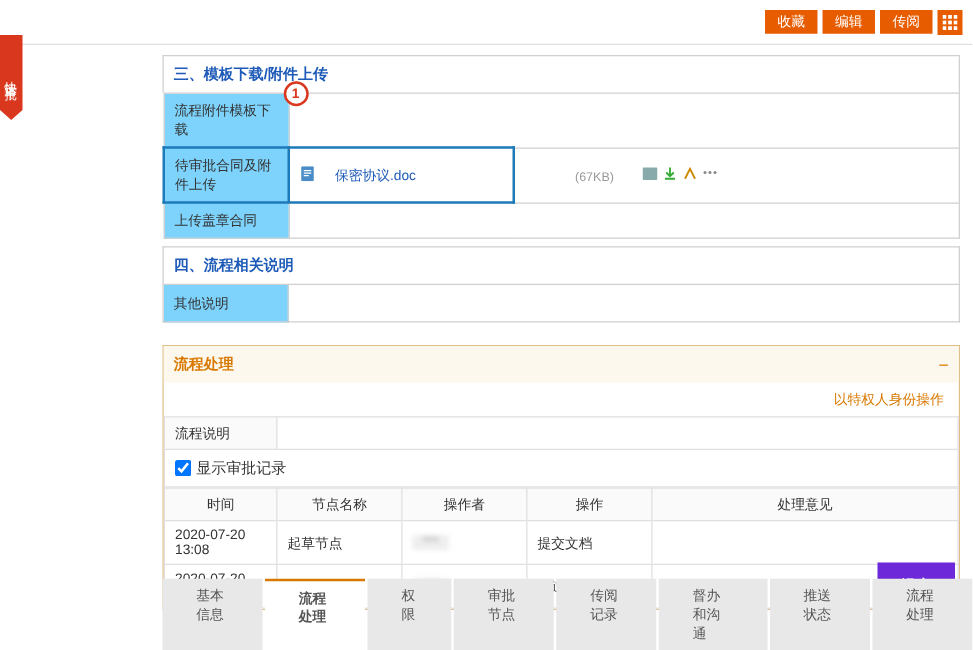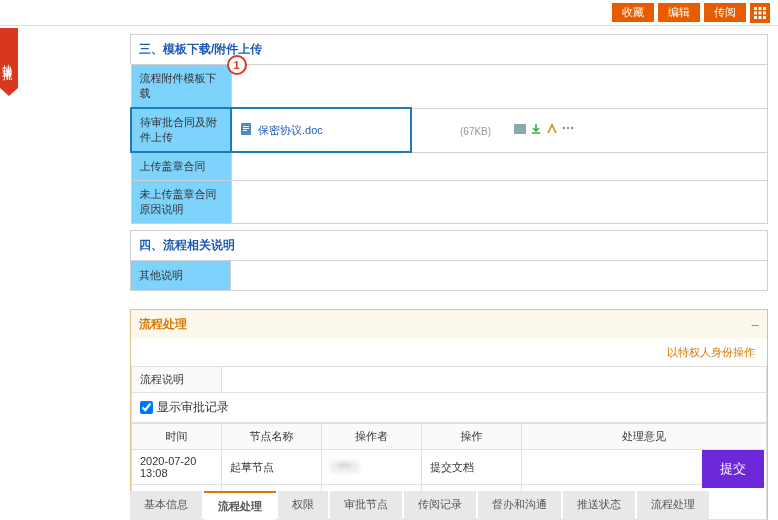--- a/index.html
+++ b/index.html
@@ -1,35 +1,35 @@
 <!DOCTYPE html>
 <html><head>
   <meta charset="utf-8">
   <style>
     * { margin: 0; padding: 0; box-sizing: border-box; }
     body { font-family: "Microsoft YaHei", Arial, sans-serif; font-size: 12px; color: #333; background: #fff; width: 778px; height: 520px; overflow: hidden; position: relative; }
     
-    .top-toolbar { height: 26px; background: #fff; border-bottom: 1px solid #e0e0e0; display: flex; justify-content: flex-end; align-items: center; padding-right: 8px; gap: 4px; }
+    .top-toolbar { height: 36px; background: #fff; border-bottom: 1px solid #e0e0e0; display: flex; justify-content: flex-end; align-items: center; padding-right: 8px; gap: 4px; }
     .top-btn { background: #e85c00; color: #fff; padding: 2px 10px; font-size: 11px; border: none; cursor: pointer; }
     .top-icon-btn { width: 20px; height: 20px; background: #e85c00; display: flex; align-items: center; justify-content: center; color: #fff; }
     
     .quick-bookmark { position: absolute; left: 0; top: 28px; width: 18px; height: 60px; background: #d9381e; color: #fff; font-size: 10px; writing-mode: vertical-lr; text-align: center; padding-top: 4px; letter-spacing: 2px; }
     .quick-bookmark::after { content: ''; position: absolute; bottom: -8px; left: 0; border-left: 9px solid transparent; border-right: 9px solid transparent; border-top: 8px solid #d9381e; }
     
     .main-content { margin-left: 130px; margin-right: 10px; padding-top: 8px; }
     
     .section-title { color: #1e5bb8; font-weight: bold; font-size: 12px; padding: 6px 8px; border: 1px solid #d0d0d0; border-bottom: none; }
     
     .form-table { width: 100%; border-collapse: collapse; }
     .form-table td { border: 1px solid #d0d0d0; padding: 6px 8px; font-size: 11px; vertical-align: middle; }
     .form-table .label-cell { width: 100px; background: #7dd3fc; }
     .form-table .highlight-label { border: 2px solid #1e7bb8; }
     .form-table .highlight-value { border: 2px solid #1e7bb8; }
     
-    .file-link { color: #1e5bb8; text-decoration: none; display: inline-flex; align-items: center; gap: 6px; }
+    .file-link { color: #1e5bb8; text-decoration: none; display: inline-flex; align-items: center; gap: 16px; }
     .file-size { color: #999; font-size: 10px; margin-left: 40px; }
     .file-icons { display: inline-flex; gap: 4px; margin-left: 20px; align-items: center; }
     .small-icon { width: 12px; height: 12px; display: inline-block; }
     
     .circle-badge { position: absolute; width: 20px; height: 20px; border: 2px solid #d9381e; border-radius: 50%; color: #d9381e; font-weight: bold; display: flex; align-items: center; justify-content: center; font-size: 11px; background: #fff; }
     
     .process-section { margin-top: 18px; border: 1px solid #e0c088; }
     .process-header { display: flex; justify-content: space-between; align-items: center; padding: 6px 8px; background: #fdf8ed; }
     .process-title { color: #d97800; font-weight: bold; font-size: 12px; }
     .collapse-icon { color: #d97800; font-size: 14px; cursor: pointer; }
@@ -41,21 +41,21 @@
     .sub-table { width: 100%; border-collapse: collapse; }
     .sub-table td, .sub-table th { border: 1px solid #e0e0e0; padding: 5px 8px; font-size: 11px; text-align: left; }
     .sub-table th { background: #fafafa; font-weight: normal; text-align: center; }
     .sub-table .row-label { width: 90px; background: #fafafa; }
     
     .checkbox-row { padding: 6px 8px; display: flex; align-items: center; gap: 4px; border: 1px solid #e0e0e0; border-top: none; }
     
     .submit-btn { position: absolute; right: 14px; bottom: 32px; background: #6d28d9; color: #fff; border: none; padding: 10px 18px; font-size: 13px; cursor: pointer; }
     
     .bottom-tabs { position: absolute; bottom: 0; left: 130px; display: flex; gap: 2px; }
-    .tab { padding: 6px 14px; background: #e8e8e8; font-size: 11px; color: #555; cursor: pointer; }
+    .tab { padding: 6px 27px; background: #e8e8e8; font-size: 11px; color: #555; cursor: pointer; }
     .tab.active { background: #fff; border-top: 2px solid #d97800; font-weight: bold; }
     
     .blur-text { filter: blur(2px); color: #aaa; background: #eee; padding: 0 8px; }
     input[type="radio"], input[type="checkbox"] { margin: 0; vertical-align: middle; }
   </style>
 </head>
 <body>
 
 <div class="top-toolbar">
   <button class="top-btn">收藏</button>
@@ -119,24 +119,20 @@
           <span class="small-icon"><svg width="12" height="10" viewBox="0 0 12 10">
                   <circle cx="2" cy="5" r="1.2" fill="#888"></circle>
                   <circle cx="6" cy="5" r="1.2" fill="#888"></circle>
                   <circle cx="10" cy="5" r="1.2" fill="#888"></circle>
                 </svg></span>
         </span>
       </td>
     </tr>
     <tr>
       <td class="label-cell">上传盖章合同</td>
-      <td colspan="2"></td>
-    </tr>
-    <tr>
-      <td class="label-cell" style="height:42px;">未上传盖章合同原因说明</td>
       <td colspan="2"></td>
     </tr>
   </tbody>
     </table>
 
   <div style="height:6px;"></div>
   <div class="section-title">四、流程相关说明</div>
   <table class="form-table">
     <tbody>
         <tr>

